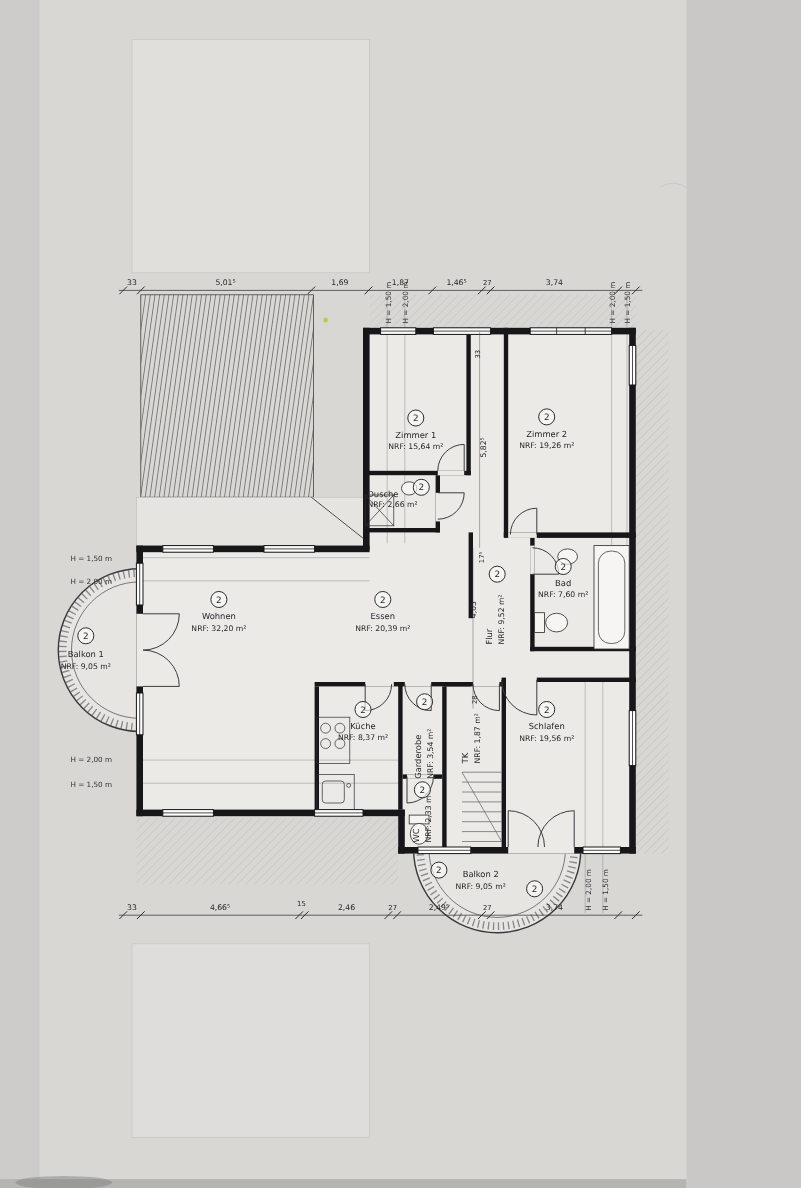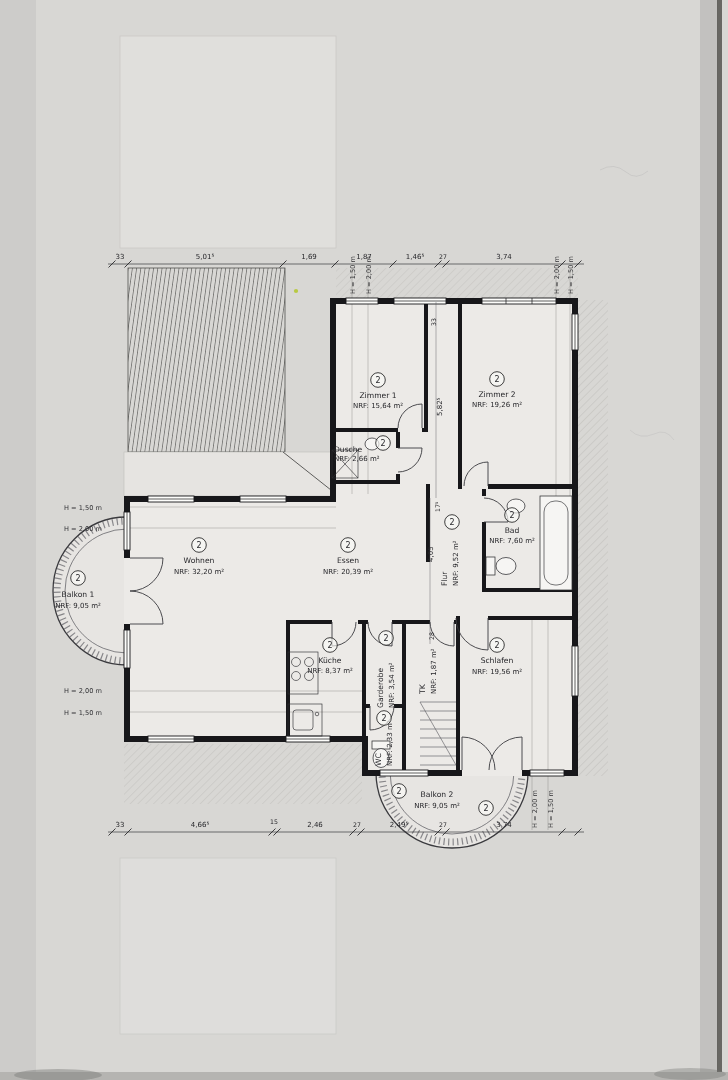--- a/index.html
+++ b/index.html
@@ -1,16 +1,16 @@
 <!DOCTYPE html>
 <html><head>
 <meta charset="utf-8">
 <style>
   html,body{margin:0;padding:0;background:#c9c8c6;}
-  .page{position:relative;width:728px;height:1080px;overflow:hidden;background:#d8d7d4;
+  .page{position:relative;width:624px;height:1080px;overflow:hidden;background:#d8d7d4;
         font-family:"DejaVu Sans",sans-serif;}
   svg{position:absolute;left:0;top:0;}
   svg text{fill:#26262a;font-family:"DejaVu Sans",sans-serif;}
   .rname{font-size:7.6px;}
   .rarea{font-size:7px;}
   .dim{font-size:7px;}
   .dimsm{font-size:6.2px;}
   .hlab{font-size:6.6px;fill:#333336;}
   .fm circle{fill:rgba(250,250,248,.65);stroke:#2b2b2b;stroke-width:.9;}
   .fm text{font-size:8px;text-anchor:middle;}

